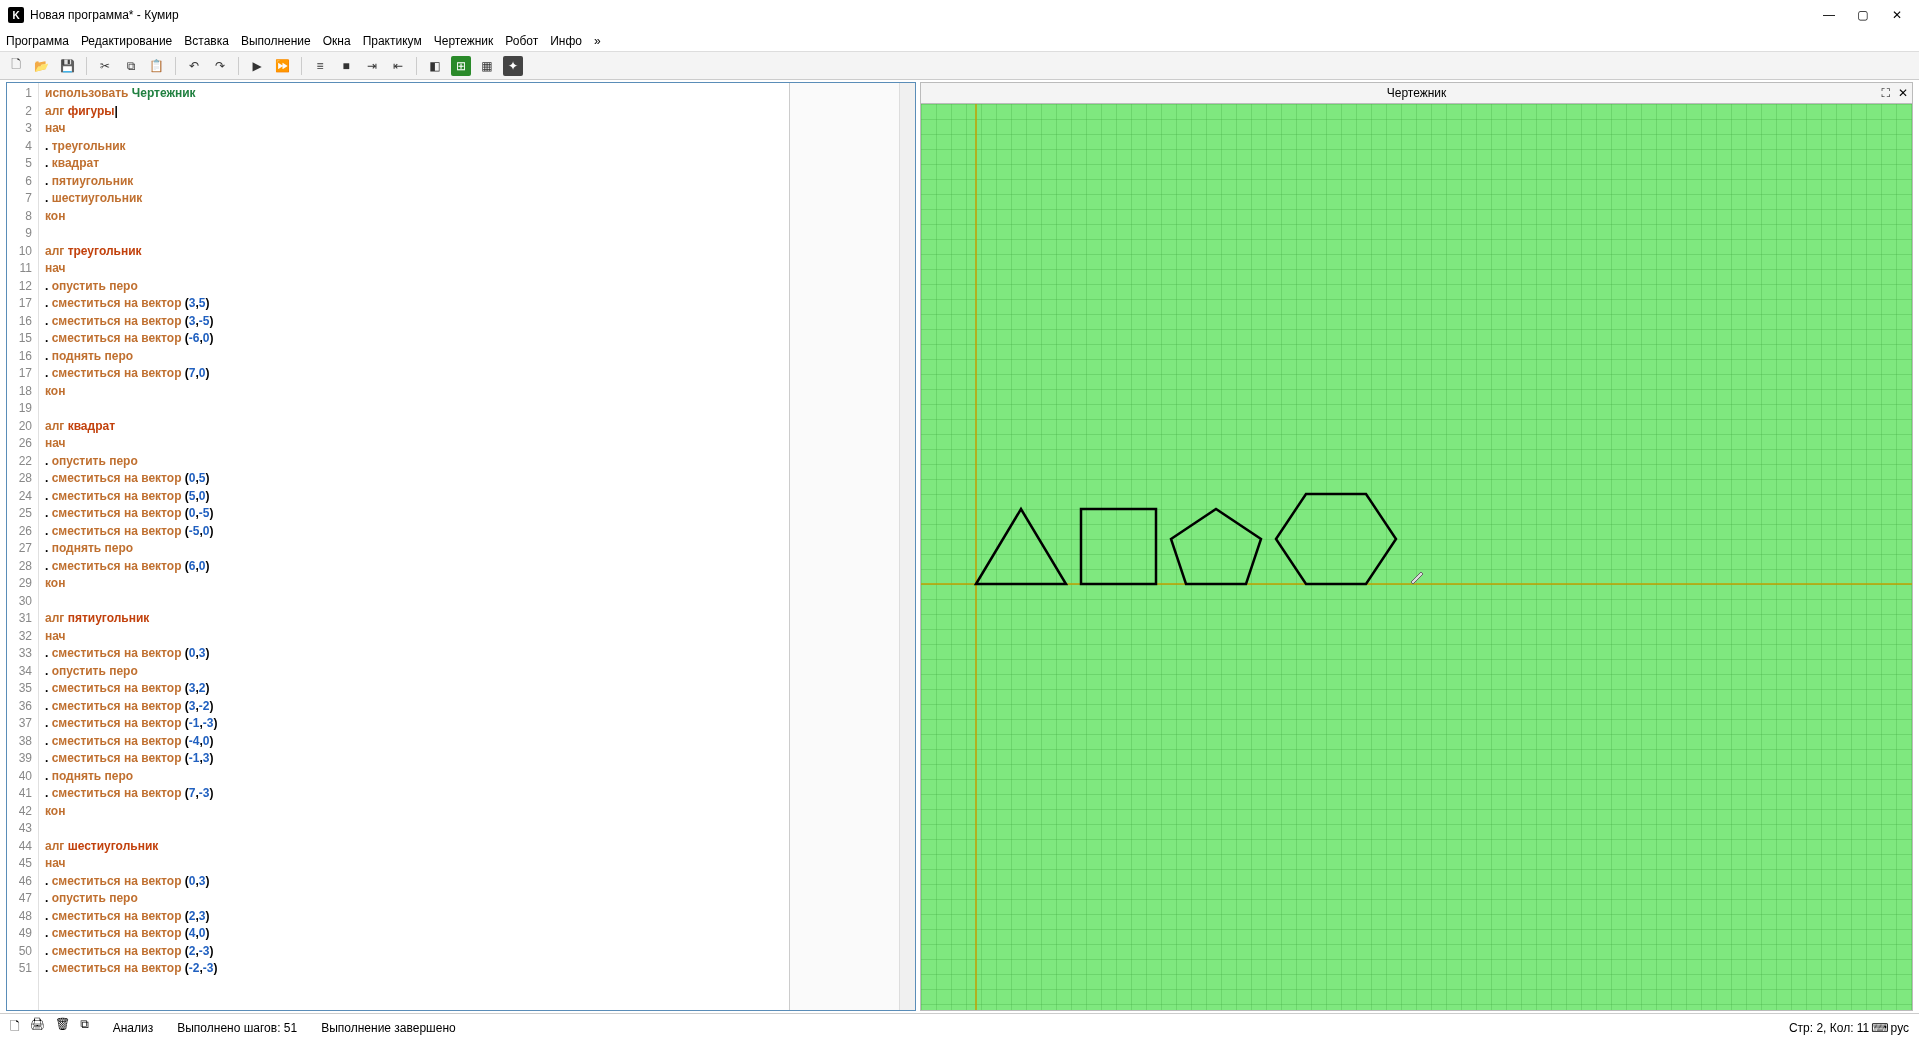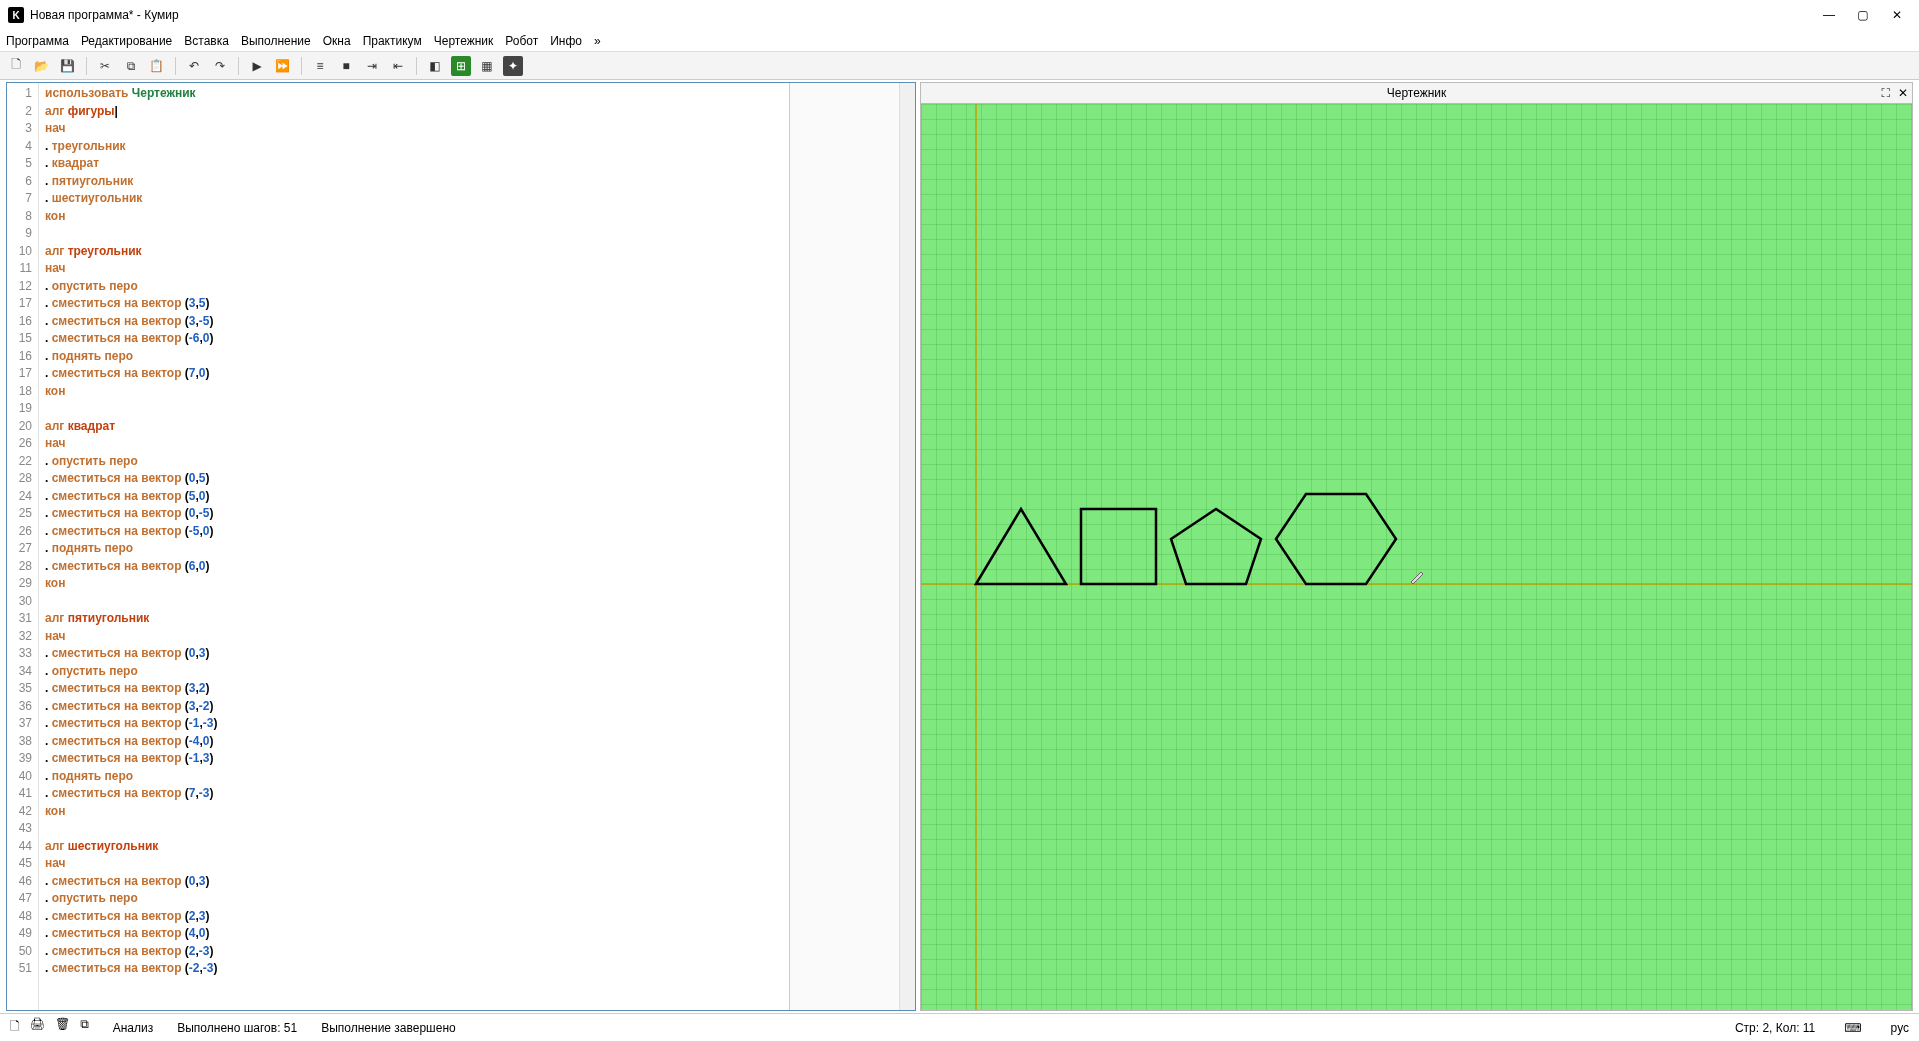--- a/index.html
+++ b/index.html
@@ -197,18 +197,18 @@
     <div class="status-icons">
       <span>🗋</span>
       <span>🖨</span>
       <span>🗑</span>
       <span>⧉</span>
     </div>
     <span>Анализ</span>
     <span>Выполнено шагов: 51</span>
     <span>Выполнение завершено</span>
   </div>
-  <div style="display:flex;gap:29px;align-items:center;">
+  <div style="display:flex;gap:2px;align-items:center;">
     <span>Стр: 2, Кол: 11</span>
     <span>⌨</span>
     <span>рус</span>
   </div>
 </div>
 
 </body></html>

